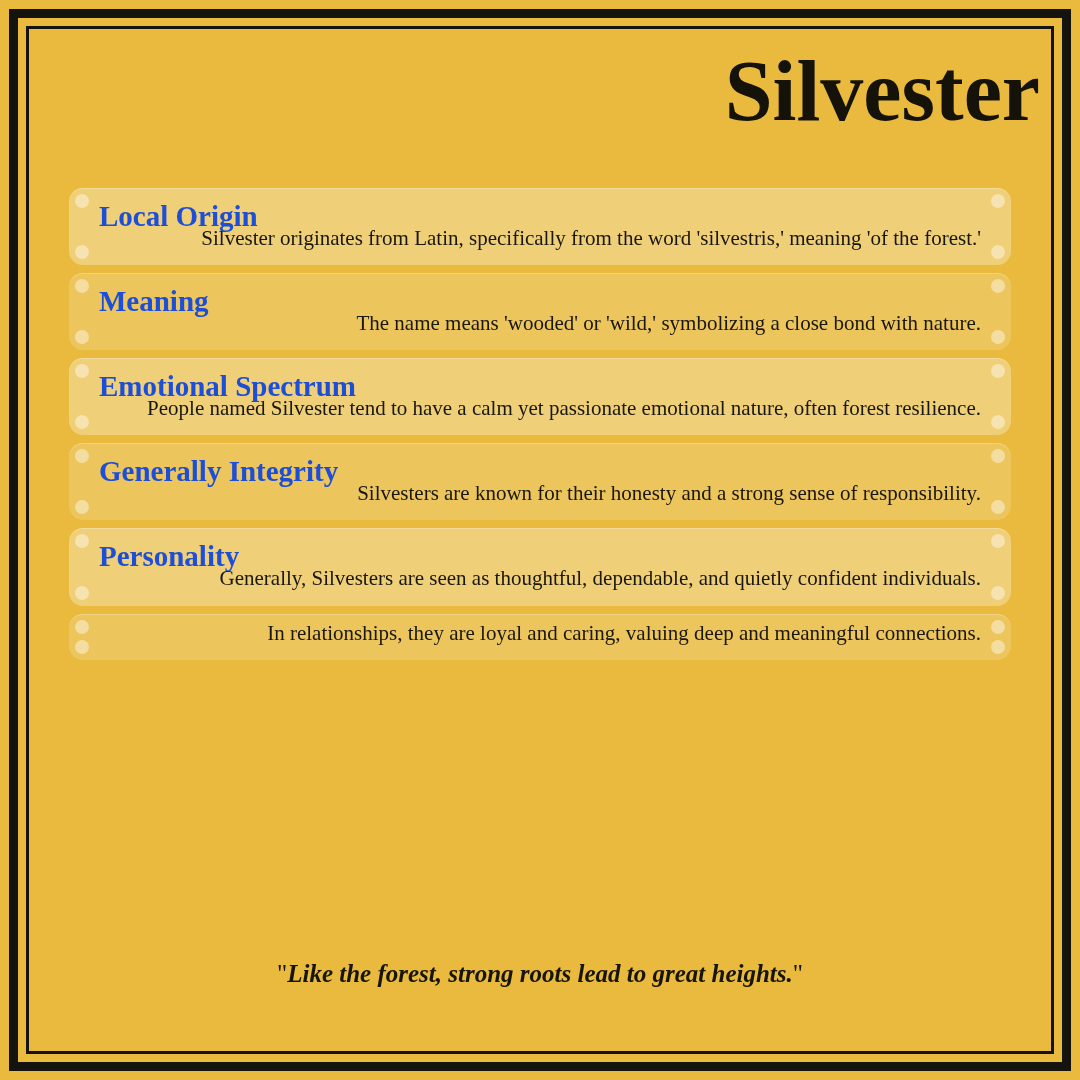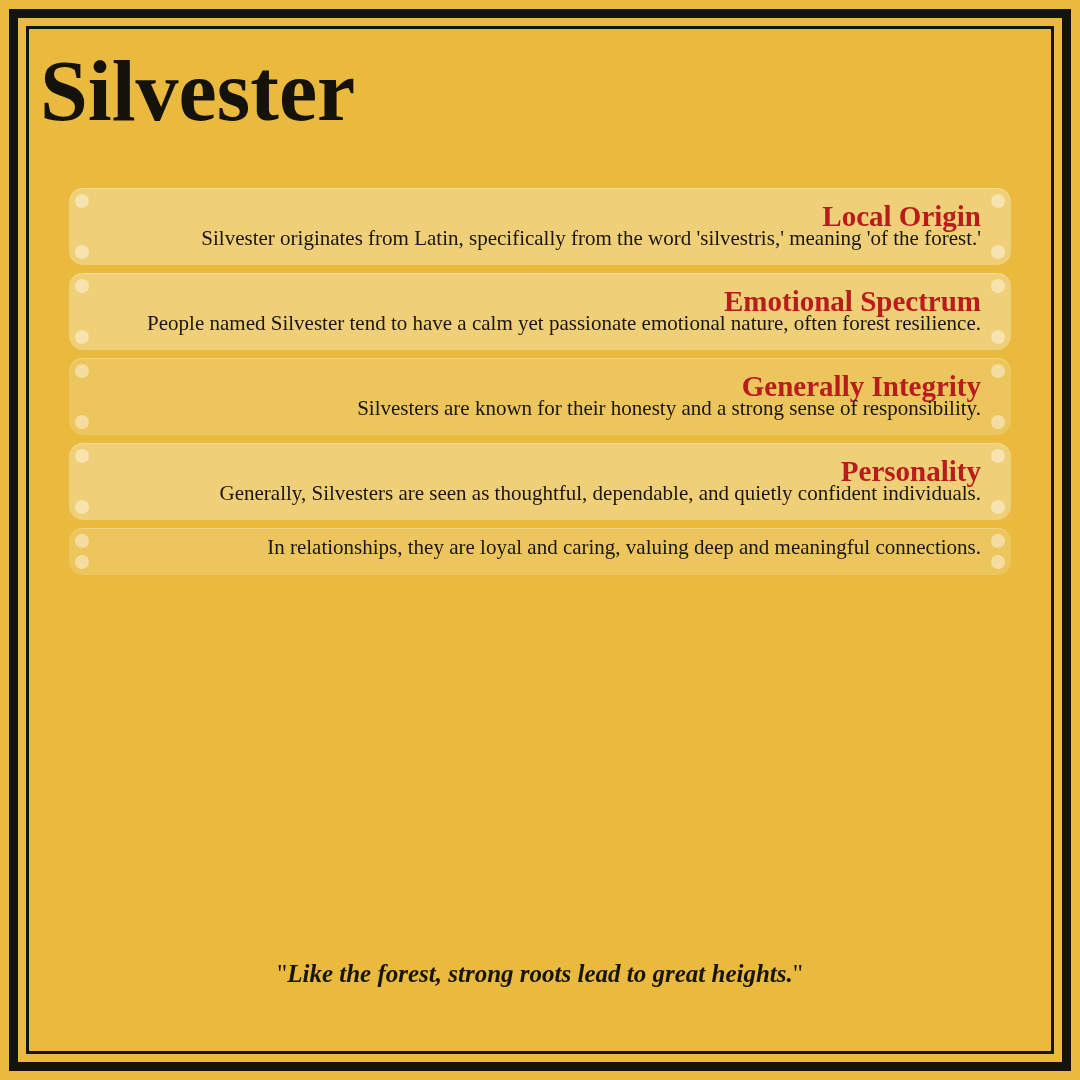--- a/index.html
+++ b/index.html
@@ -41,21 +41,21 @@
   }
   .content {
     position: absolute;
     left: 40px;
     top: 36px;
     right: 40px;
     bottom: 36px;
     box-sizing: border-box;
   }
   .title {
-    text-align: left;
+    text-align: right;
     font-size: 86px;
     font-weight: bold;
     color: #141209;
     letter-spacing: 0px;
     line-height: 1.05;
     margin-top: 10px;
     margin-bottom: 0;
     font-family: "Liberation Serif", serif;
   }
   .cards {
@@ -82,24 +82,24 @@
     width: 14px;
     height: 14px;
     border-radius: 50%;
     background: rgba(255,255,255,0.42);
   }
   .bead.tl { left: 6px; top: 6px; }
   .bead.tr { right: 6px; top: 6px; }
   .bead.bl { left: 6px; bottom: 6px; }
   .bead.br { right: 6px; bottom: 6px; }
   .card-title {
-    text-align: right;
+    text-align: left;
     font-size: 29px;
     font-weight: bold;
-    color: #b91c1c;
+    color: #1d4ed8;
     line-height: 1.0;
     margin: 2px 0 0 0;
   }
   .card-desc {
     text-align: right;
     font-size: 21px;
     color: #1a1710;
     line-height: 1.05;
     margin: -4px 0 0 0;
   }
@@ -141,20 +141,28 @@
 
       <div class="card">
         <span class="bead tl"></span>
         <span class="bead tr"></span>
         <span class="bead bl"></span>
         <span class="bead br"></span>
         <div class="card-title">Local Origin</div>
         <div class="card-desc">Silvester originates from Latin, specifically from the word 'silvestris,' meaning 'of the forest.'</div>
       </div>
 
+      <div class="card alt">
+        <span class="bead tl"></span>
+        <span class="bead tr"></span>
+        <span class="bead bl"></span>
+        <span class="bead br"></span>
+        <div class="card-title">Meaning</div>
+        <div class="card-desc">The name means 'wooded' or 'wild,' symbolizing a close bond with nature.</div>
+      </div>
 
       <div class="card">
         <span class="bead tl"></span>
         <span class="bead tr"></span>
         <span class="bead bl"></span>
         <span class="bead br"></span>
         <div class="card-title">Emotional Spectrum</div>
         <div class="card-desc">People named Silvester tend to have a calm yet passionate emotional nature, often forest resilience.</div>
       </div>
 

